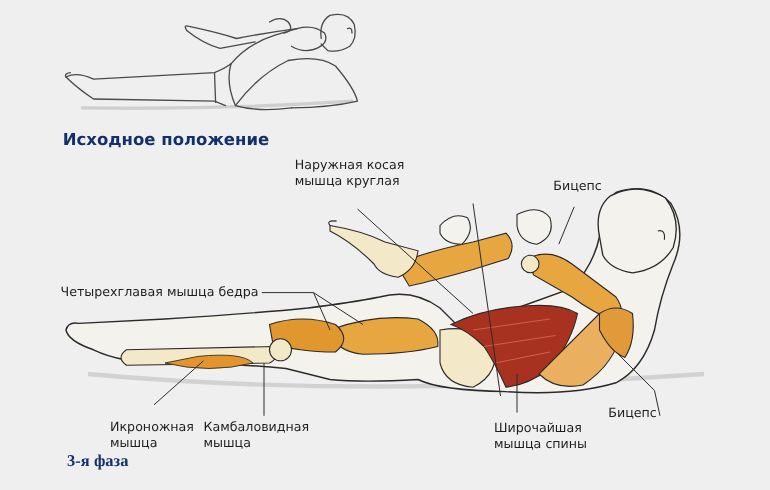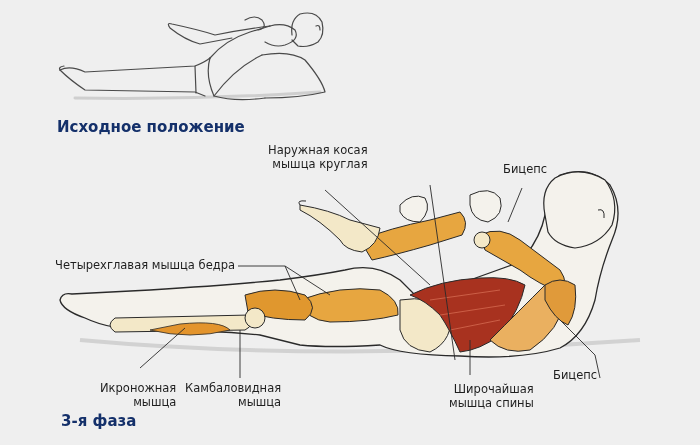--- a/index.html
+++ b/index.html
@@ -10,21 +10,21 @@
     position: relative;
   }
   .stage { position: absolute; left: 0; top: 0; width: 594px; height: 445px; }
   svg.art { position: absolute; left: 0; top: 0; }
   .title {
     position: absolute; color: #14306a; font-weight: bold; font-size: 15px;
     font-family: "DejaVu Sans", sans-serif; white-space: nowrap;
   }
   .lbl {
     position: absolute; color: #1e1e1e; font-size: 11.5px; line-height: 14px;
-    font-family: "DejaVu Sans", sans-serif; text-align: right; white-space: nowrap;
+    font-family: "DejaVu Sans", sans-serif; text-align: left; white-space: nowrap;
   }
   .lbl.left { text-align: center; }
 </style>
 </head>
 <body>
 
 <div class="stage">
 
   <svg class="art" width="700" height="445" viewBox="0 0 700 445">
 
@@ -103,21 +103,21 @@
       <line x1="285" y1="266" x2="330" y2="295"></line>
       <line x1="140" y1="368" x2="185" y2="328"></line>
       <line x1="240" y1="378" x2="240" y2="330"></line>
       <line x1="470" y1="375" x2="470" y2="340"></line>
       <line x1="600" y1="378" x2="595" y2="355"></line>
       <line x1="595" y1="355" x2="560" y2="320"></line>
     </g>
   </svg>
 
   <div class="title" style="left:57px; top:118px;">Исходное положение</div>
-  <div class="title" style="left:61px; top:412px;">3-я фаза</div>
+  <div class="title" style="left:61px; top:412px;font-family:Liberation Serif, serif;">3-я фаза</div>
 
   <div class="lbl" style="left:268px; top:143px;">
     <div>Наружная косая</div>
     <div>мышца круглая</div>
   </div>
   <div class="lbl" style="left:503px; top:162px;">
     <div>Бицепс</div>
   </div>
   <div class="lbl left" style="left:55px; top:258px;">
     <div>Четырехглавая мышца бедра</div>

